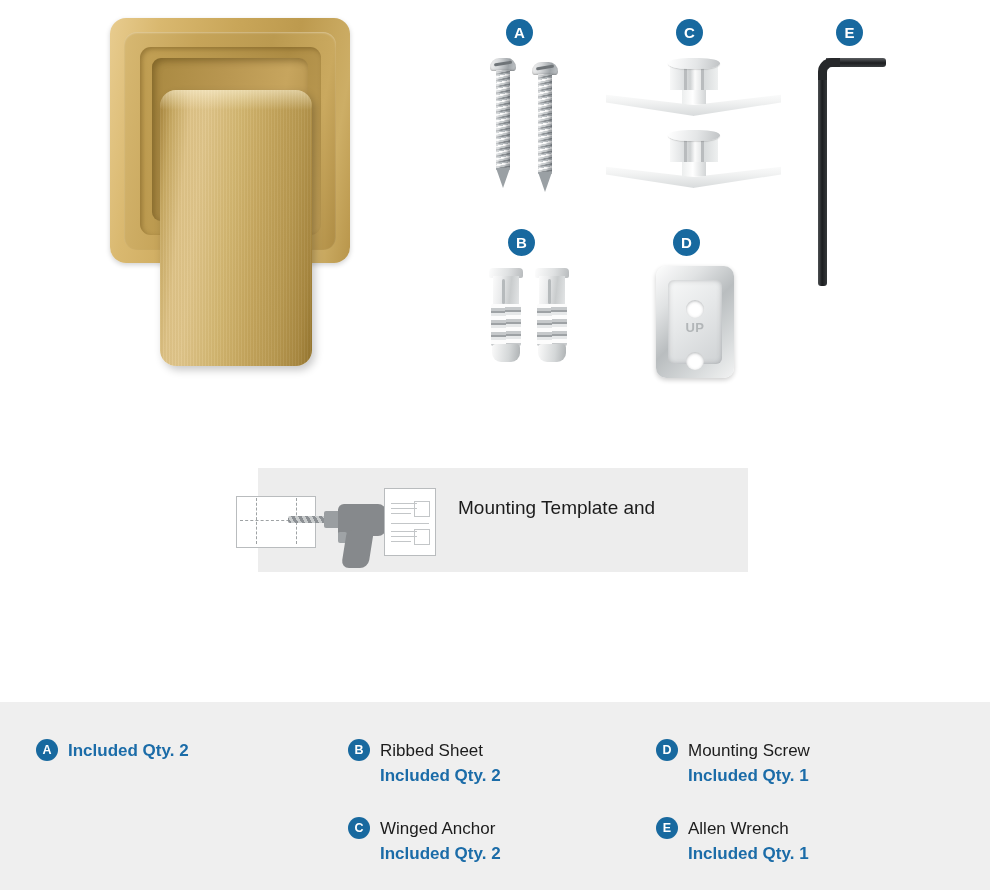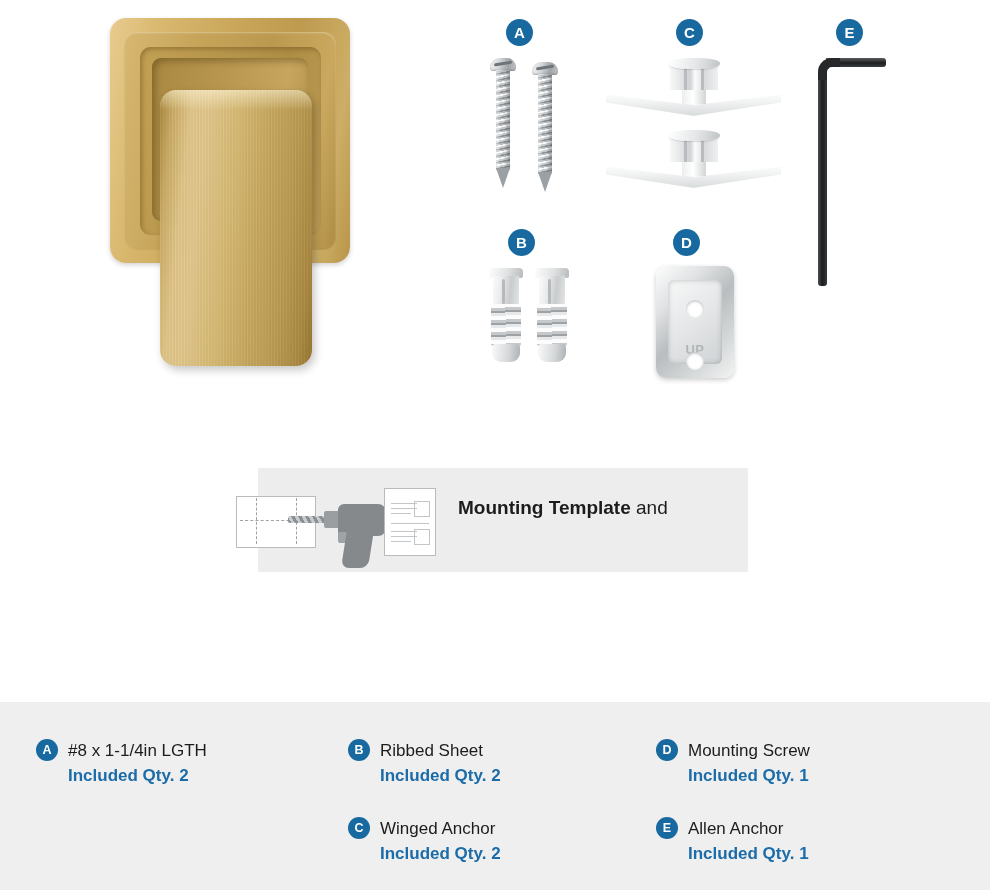--- a/index.html
+++ b/index.html
@@ -181,21 +181,21 @@
   }
   .mplate-hole {
     position: absolute; left: 50%; width: 18px; height: 18px; margin-left: -9px;
     border-radius: 50%;
     background: #ffffff;
     box-shadow: inset 0 1px 3px rgba(90,95,100,.45);
   }
   .mplate-hole.top { top: 20px; }
   .mplate-hole.bot { top: 72px; }
   .mplate-up {
-    position: absolute; left: 0; right: 0; top: 62px; text-align: center;
+    position: absolute; left: 0; right: 0; top: 40px; text-align: center;
     font-size: 13px; font-weight: bold; color: #b2b6b8;
     letter-spacing: .5px;
   }
 
   
   .wrench { position: absolute; }
   .wrench-long {
     position: absolute; left: 0; top: 16px; width: 9px; height: 212px;
     background: linear-gradient(90deg, #4c4f52, #1b1d1f 45%, #35383a 100%);
     border-radius: 0 0 3px 3px;
@@ -262,21 +262,21 @@
   .doc-line {
     position: absolute; left: 6px; height: 1px; background: #c3c6c8;
   }
   .doc-box {
     position: absolute; width: 14px; height: 14px; border: 1px solid #c3c6c8;
   }
   .tpl-text {
     position: absolute; left: 458px; top: 494px; width: 280px;
     font-size: 19px; line-height: 28px; color: #1c1c1c;
   }
-  .tpl-text b { font-weight: bold; }
+  .tpl-text b { font-weight: normal; }
 
   
   .hw-header {
     position: absolute; left: 0; top: 638px; width: 990px; height: 64px;
     background: #6d6d6d;
     display: flex; align-items: center;
   }
   .hw-header-title {
     margin-left: 40px;
     color: #ffffff; font-size: 29px; font-weight: bold;
@@ -419,21 +419,20 @@
   </div>
 
 
   <div class="hw-body">
 
     <div class="legend-col" style="left:36px;">
       <div class="legend-item">
         <div class="legend-row">
           <div class="legend-badge">A</div>
           <div class="legend-texts">
-            <div class="legend-name">#8 x 1-1/4in LGTH</div>
             <div class="legend-qty">Included Qty. 2</div>
           </div>
         </div>
       </div>
     </div>
 
     <div class="legend-col" style="left:348px;">
       <div class="legend-item">
         <div class="legend-row">
           <div class="legend-badge">B</div>
@@ -461,21 +460,21 @@
           <div class="legend-texts">
             <div class="legend-name">Mounting Screw</div>
             <div class="legend-qty">Included Qty. 1</div>
           </div>
         </div>
       </div>
       <div class="legend-item">
         <div class="legend-row">
           <div class="legend-badge">E</div>
           <div class="legend-texts">
-            <div class="legend-name">Allen Anchor</div>
+            <div class="legend-name">Allen Wrench</div>
             <div class="legend-qty">Included Qty. 1</div>
           </div>
         </div>
       </div>
     </div>
 
   </div>
 </div>
 
 </body></html>

